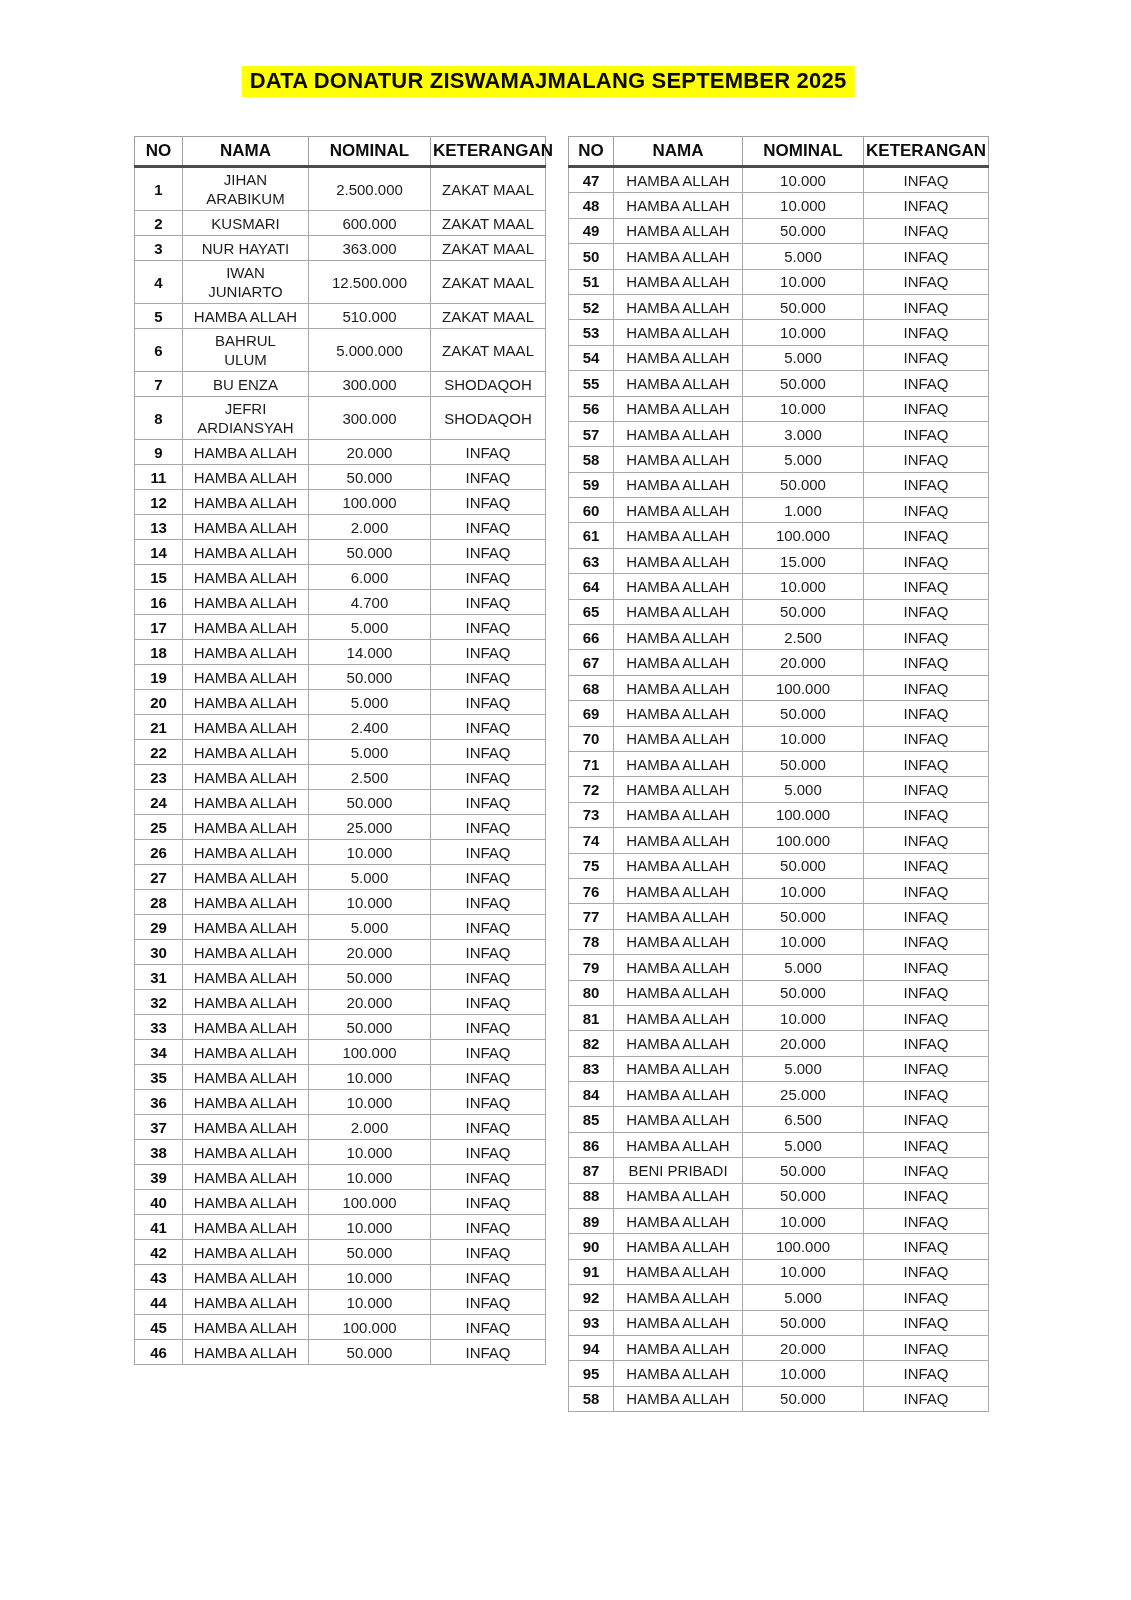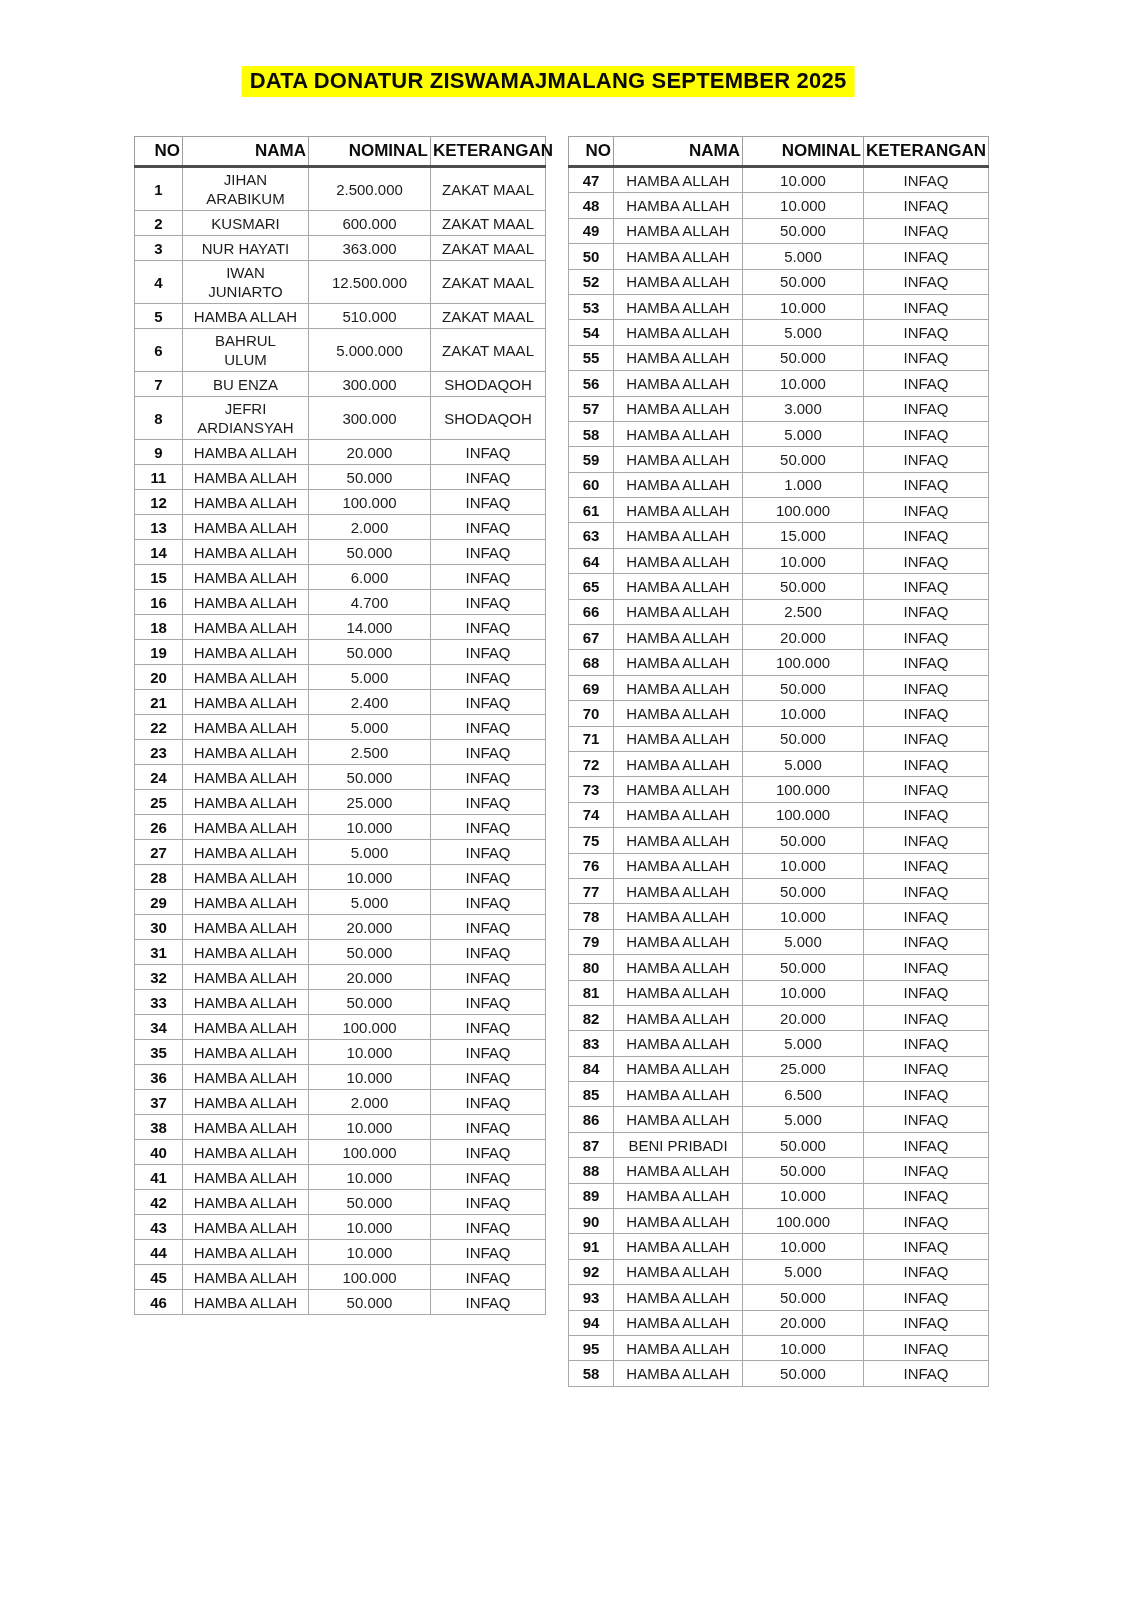--- a/index.html
+++ b/index.html
@@ -33,21 +33,21 @@
     table-layout: fixed;
     background: #ffffff;
     border: 1px solid #8a8a8a;
   }
   table.donor-table.left  { left: 134px; width: 411px; }
   table.donor-table.right { left: 568px; width: 420px; }
 
   .donor-table th {
     font-size: 17px;
     font-weight: 700;
-    text-align: right;
+    text-align: center;
     vertical-align: middle;
     height: 26px;
     padding: 1px 2px;
     border: 1px solid #9e9e9e;
     border-bottom: 3px solid #4d4d4d;
     color: #0d0d0d;
   }
   .donor-table td {
     font-size: 15px;
     line-height: 19px;
@@ -183,20 +183,26 @@
           <td class="nominal">6.000</td>
           <td class="keterangan">INFAQ</td>
         </tr>
         <tr>
           <td class="no">16</td>
           <td class="nama">HAMBA ALLAH</td>
           <td class="nominal">4.700</td>
           <td class="keterangan">INFAQ</td>
         </tr>
         <tr>
+          <td class="no">17</td>
+          <td class="nama">HAMBA ALLAH</td>
+          <td class="nominal">5.000</td>
+          <td class="keterangan">INFAQ</td>
+        </tr>
+        <tr>
           <td class="no">18</td>
           <td class="nama">HAMBA ALLAH</td>
           <td class="nominal">14.000</td>
           <td class="keterangan">INFAQ</td>
         </tr>
         <tr>
           <td class="no">19</td>
           <td class="nama">HAMBA ALLAH</td>
           <td class="nominal">50.000</td>
           <td class="keterangan">INFAQ</td>
@@ -304,20 +310,26 @@
           <td class="keterangan">INFAQ</td>
         </tr>
         <tr>
           <td class="no">37</td>
           <td class="nama">HAMBA ALLAH</td>
           <td class="nominal">2.000</td>
           <td class="keterangan">INFAQ</td>
         </tr>
         <tr>
           <td class="no">38</td>
+          <td class="nama">HAMBA ALLAH</td>
+          <td class="nominal">10.000</td>
+          <td class="keterangan">INFAQ</td>
+        </tr>
+        <tr>
+          <td class="no">39</td>
           <td class="nama">HAMBA ALLAH</td>
           <td class="nominal">10.000</td>
           <td class="keterangan">INFAQ</td>
         </tr>
         <tr>
           <td class="no">40</td>
           <td class="nama">HAMBA ALLAH</td>
           <td class="nominal">100.000</td>
           <td class="keterangan">INFAQ</td>
         </tr>
@@ -394,20 +406,26 @@
           <td class="nominal">50.000</td>
           <td class="keterangan">INFAQ</td>
         </tr>
         <tr>
           <td class="no">50</td>
           <td class="nama">HAMBA ALLAH</td>
           <td class="nominal">5.000</td>
           <td class="keterangan">INFAQ</td>
         </tr>
         <tr>
+          <td class="no">51</td>
+          <td class="nama">HAMBA ALLAH</td>
+          <td class="nominal">10.000</td>
+          <td class="keterangan">INFAQ</td>
+        </tr>
+        <tr>
           <td class="no">52</td>
           <td class="nama">HAMBA ALLAH</td>
           <td class="nominal">50.000</td>
           <td class="keterangan">INFAQ</td>
         </tr>
         <tr>
           <td class="no">53</td>
           <td class="nama">HAMBA ALLAH</td>
           <td class="nominal">10.000</td>
           <td class="keterangan">INFAQ</td>

